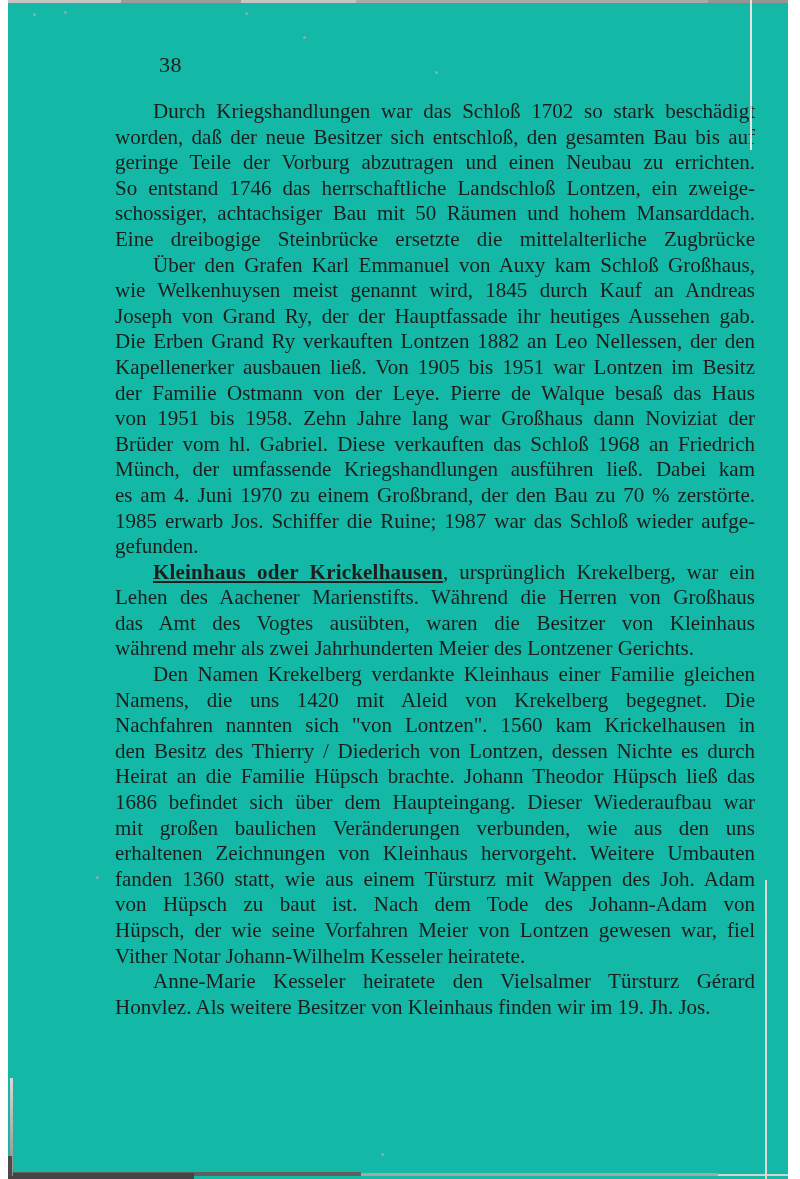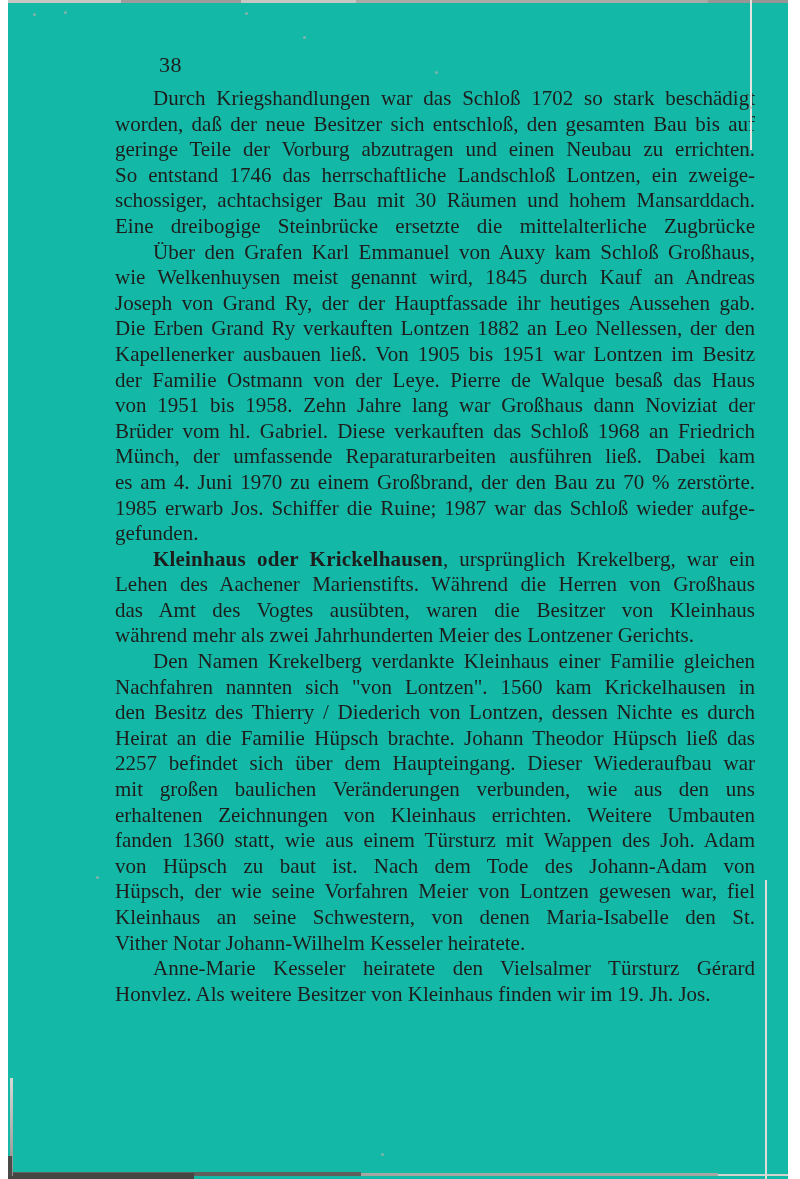--- a/index.html
+++ b/index.html
@@ -21,37 +21,37 @@
     position: absolute;
     left: 151px;
     top: 52px;
     font-size: 22px;
     line-height: 26px;
     letter-spacing: 0.5px;
   }
   .text-block {
     position: absolute;
     left: 107px;
-    top: 86px;
+    top: 99px;
     width: 640px;
     font-size: 21px;
     line-height: 25.6px;
   }
   .paragraph { margin: 0; }
   .line {
     text-align: justify;
     text-align-last: justify;
     text-justify: inter-word;
     white-space: normal;
     height: 25.6px;
     overflow: visible;
   }
   .line.first { text-indent: 38px; }
   .line.last { text-align-last: left; }
-  .line b { font-weight: 700; letter-spacing: 0.2px; }
+  .line b { font-weight: 700; letter-spacing: 0.2px; text-decoration: underline; }
 
   
   .artifact { position: absolute; pointer-events: none; }
   .top-edge-line        { left: 0;   top: 0;     width: 800px; height: 3px;  background: #c6c6c3; }
   .top-edge-dark-1      { left: 113px; top: 0;   width: 120px; height: 3px;  background: #9c9c9a; }
   .top-edge-dark-2      { left: 348px; top: 0;   width: 352px; height: 3px;  background: #aaaaa7; }
   .top-edge-dark-3      { left: 700px; top: 0;   width: 100px; height: 3px;  background: #969694; }
   .bottom-edge-line     { left: 0;   top: 1172px; width: 353px; height: 4px; background: #5f5f5d; }
   .bottom-edge-thick    { left: 0;   top: 1173px; width: 186px; height: 6px; background: #454543; }
   .bottom-edge-mid      { left: 353px; top: 1173px; width: 357px; height: 3px; background: #a6a6a3; }
@@ -72,55 +72,55 @@
 <div class="page">
 
   <div class="page-number">38</div>
 
   <div class="text-block">
       <div class="paragraph">
         <div class="line first">Durch Kriegshandlungen war das Schloß 1702 so stark beschädigt</div>
         <div class="line">worden, daß der neue Besitzer sich entschloß, den gesamten Bau bis auf</div>
         <div class="line">geringe Teile der Vorburg abzutragen und einen Neubau zu errichten.</div>
         <div class="line">So entstand 1746 das herrschaftliche Landschloß Lontzen, ein zweige-</div>
-        <div class="line">schossiger, achtachsiger Bau mit 30 Räumen und hohem Mansarddach.</div>
+        <div class="line">schossiger, achtachsiger Bau mit 50 Räumen und hohem Mansarddach.</div>
         <div class="line">Eine dreibogige Steinbrücke ersetzte die mittelalterliche Zugbrücke</div>
       </div>
       <div class="paragraph">
         <div class="line first">Über den Grafen Karl Emmanuel von Auxy kam Schloß Großhaus,</div>
         <div class="line">wie Welkenhuysen meist genannt wird, 1845 durch Kauf an Andreas</div>
         <div class="line">Joseph von Grand Ry, der der Hauptfassade ihr heutiges Aussehen gab.</div>
         <div class="line">Die Erben Grand Ry verkauften Lontzen 1882 an Leo Nellessen, der den</div>
         <div class="line">Kapellenerker ausbauen ließ. Von 1905 bis 1951 war Lontzen im Besitz</div>
         <div class="line">der Familie Ostmann von der Leye. Pierre de Walque besaß das Haus</div>
         <div class="line">von 1951 bis 1958. Zehn Jahre lang war Großhaus dann Noviziat der</div>
         <div class="line">Brüder vom hl. Gabriel. Diese verkauften das Schloß 1968 an Friedrich</div>
-        <div class="line">Münch, der umfassende Reparaturarbeiten ausführen ließ. Dabei kam</div>
+        <div class="line">Münch, der umfassende Kriegshandlungen ausführen ließ. Dabei kam</div>
         <div class="line">es am 4. Juni 1970 zu einem Großbrand, der den Bau zu 70 % zerstörte.</div>
         <div class="line">1985 erwarb Jos. Schiffer die Ruine; 1987 war das Schloß wieder aufge-</div>
         <div class="line last">gefunden.</div>
       </div>
       <div class="paragraph">
         <div class="line first"><b>Kleinhaus oder Krickelhausen</b>, ursprünglich Krekelberg, war ein</div>
         <div class="line">Lehen des Aachener Marienstifts. Während die Herren von Großhaus</div>
         <div class="line">das Amt des Vogtes ausübten, waren die Besitzer von Kleinhaus</div>
         <div class="line last">während mehr als zwei Jahrhunderten Meier des Lontzener Gerichts.</div>
       </div>
       <div class="paragraph">
         <div class="line first">Den Namen Krekelberg verdankte Kleinhaus einer Familie gleichen</div>
+        <div class="line">Namens, die uns 1420 mit Aleid von Krekelberg begegnet. Die</div>
         <div class="line">Nachfahren nannten sich "von Lontzen". 1560 kam Krickelhausen in</div>
         <div class="line">den Besitz des Thierry / Diederich von Lontzen, dessen Nichte es durch</div>
         <div class="line">Heirat an die Familie Hüpsch brachte. Johann Theodor Hüpsch ließ das</div>
-        <div class="line">2257 befindet sich über dem Haupteingang. Dieser Wiederaufbau war</div>
+        <div class="line">1686 befindet sich über dem Haupteingang. Dieser Wiederaufbau war</div>
         <div class="line">mit großen baulichen Veränderungen verbunden, wie aus den uns</div>
-        <div class="line">erhaltenen Zeichnungen von Kleinhaus errichten. Weitere Umbauten</div>
+        <div class="line">erhaltenen Zeichnungen von Kleinhaus hervorgeht. Weitere Umbauten</div>
         <div class="line">fanden 1360 statt, wie aus einem Türsturz mit Wappen des Joh. Adam</div>
         <div class="line">von Hüpsch zu baut ist. Nach dem Tode des Johann-Adam von</div>
         <div class="line">Hüpsch, der wie seine Vorfahren Meier von Lontzen gewesen war, fiel</div>
-        <div class="line">Kleinhaus an seine Schwestern, von denen Maria-Isabelle den St.</div>
         <div class="line last">Vither Notar Johann-Wilhelm Kesseler heiratete.</div>
       </div>
       <div class="paragraph">
         <div class="line first">Anne-Marie Kesseler heiratete den Vielsalmer Türsturz Gérard</div>
         <div class="line last">Honvlez. Als weitere Besitzer von Kleinhaus finden wir im 19. Jh. Jos.</div>
       </div>
     </div>
 
   <div class="artifact top-edge-line"></div>
   <div class="artifact top-edge-dark-1"></div>

